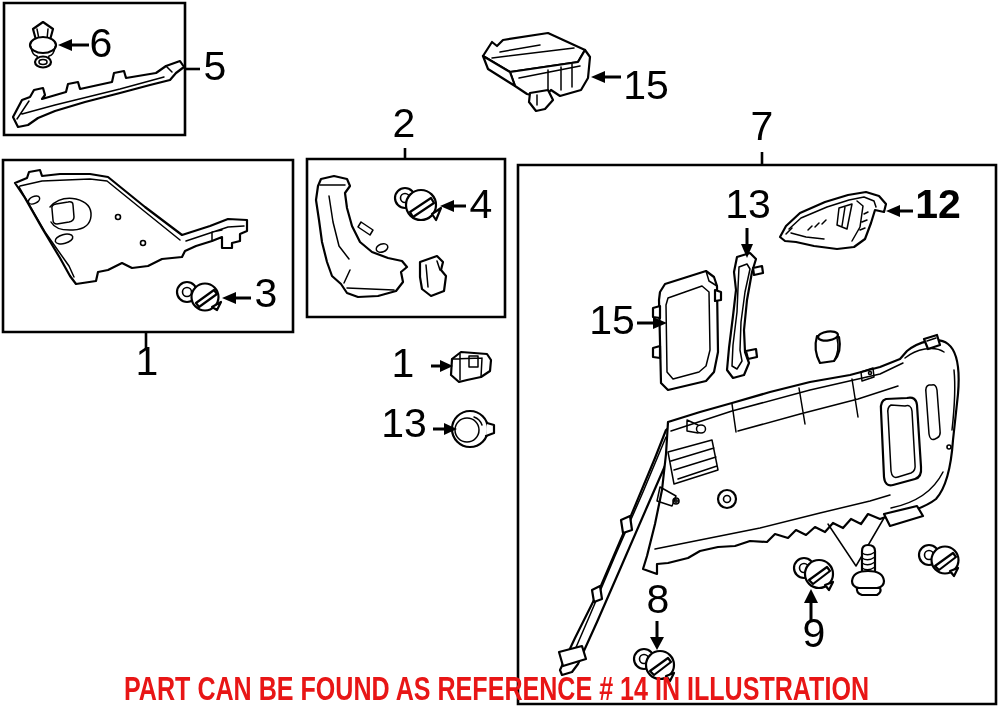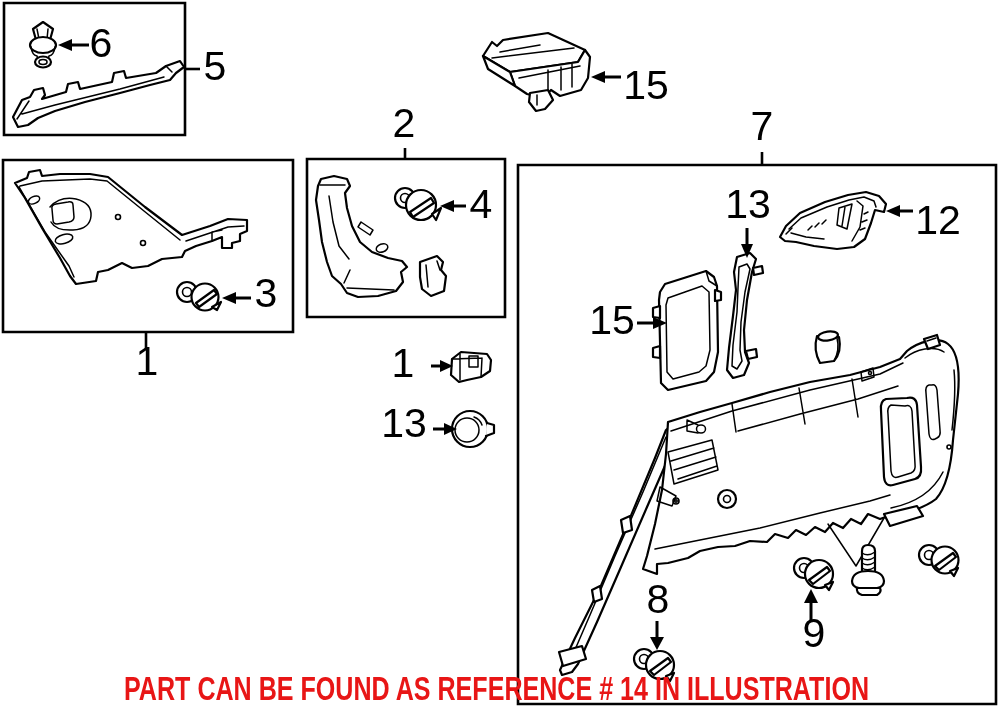--- a/index.html
+++ b/index.html
@@ -249,20 +249,20 @@
 <div class="callout" style="left:404px;top:103px;">2</div>
 <div class="callout" style="left:266px;top:273px;">3</div>
 <div class="callout" style="left:481px;top:184px;">4</div>
 <div class="callout" style="left:215px;top:46px;">5</div>
 <div class="callout" style="left:101px;top:23px;">6</div>
 <div class="callout" style="left:762px;top:106px;">7</div>
 <div class="callout" style="left:658px;top:579px;">8</div>
 <div class="callout" style="left:814px;top:613px;">9</div>
 <div class="callout" style="left:404px;top:403px;">13</div>
 <div class="callout" style="left:403px;top:343px;">1</div>
-<div class="callout" style="left:938px;top:200px;">12</div>
+<div class="callout" style="left:938px;top:184px;font-weight:bold;">12</div>
 <div class="callout" style="left:748px;top:184px;">13</div>
 <div class="callout" style="left:612px;top:300px;">15</div>
 <div class="callout" style="left:646px;top:65px;">15</div>
 
 <div id="note" style="left: 124px; top: 672px; color: rgb(232, 22, 22);">PART CAN BE FOUND AS REFERENCE # 14 IN ILLUSTRATION</div>
 
 </div>
 
 </body></html>

